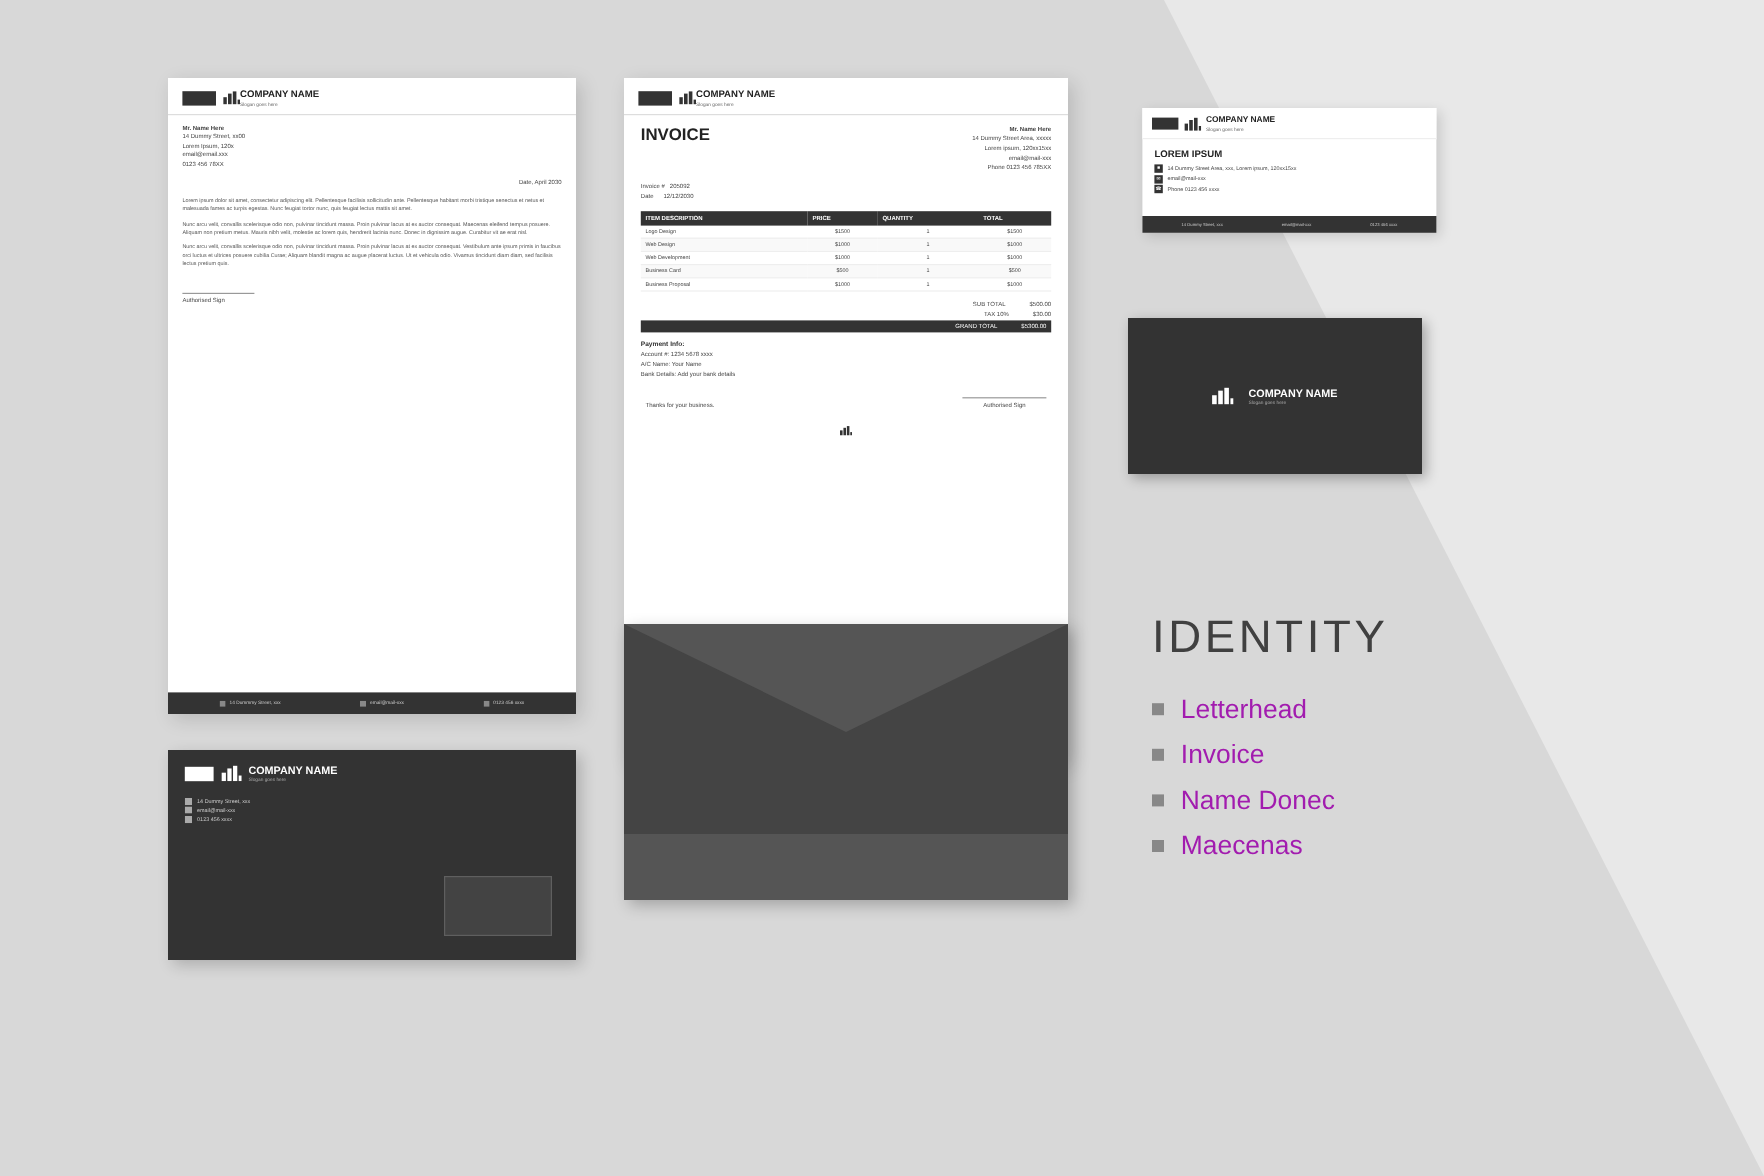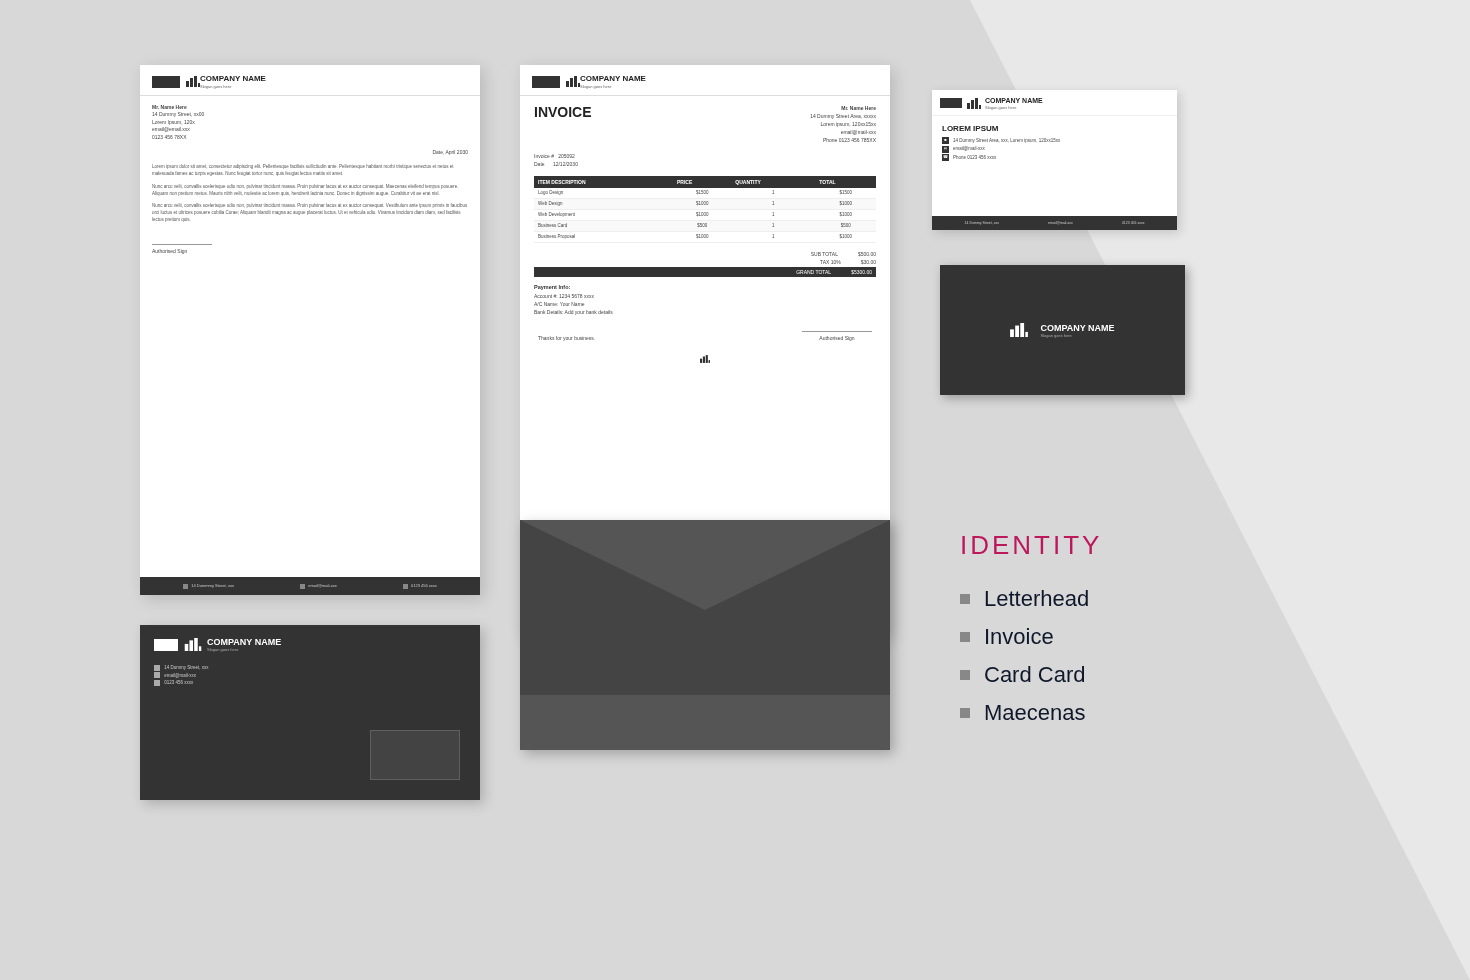--- a/index.html
+++ b/index.html
@@ -259,23 +259,23 @@
 
     .inv-footer-logo {
       text-align: center;
       padding: 6px 0 8px;
     }
 
     
     .name-card-white {
       position: absolute;
       top: 90px;
-      left: 932px;
+      left: 952px;
       width: 245px;
-      height: 140px;
+      height: 104px;
       background: #fff;
       box-shadow: 3px 3px 10px rgba(0,0,0,0.15);
       font-size: 5px;
     }
 
     .nc-header {
       display: flex;
       align-items: center;
       background: #fff;
       padding: 7px 8px 5px;
@@ -480,38 +480,37 @@
 
     .ci-title-1 {
       font-size: 28px;
       color: #bbb;
       font-weight: 300;
       letter-spacing: 3px;
       line-height: 1.2;
     }
 
     .ci-title-2 {
-      font-size: 26px;
-      color: #be185d;
+      font-size: 38px;
+      color: #404040;
       font-weight: 300;
       letter-spacing: 3px;
       margin-bottom: 25px;
-      margin-top: 20px;
     }
 
     .ci-items {
       list-style: none;
     }
 
     .ci-item {
       display: flex;
       align-items: center;
       margin-bottom: 12px;
       font-size: 22px;
-      color: #0f172a;
+      color: #a21caf;
       font-weight: 300;
     }
 
     .ci-bullet {
       width: 10px;
       height: 10px;
       background: #888;
       margin-right: 14px;
       flex-shrink: 0;
     }
@@ -816,21 +815,21 @@
     <li class="ci-item">
           <div class="ci-bullet"></div>
           <span>Letterhead</span>
         </li>
         <li class="ci-item">
           <div class="ci-bullet"></div>
           <span>Invoice</span>
         </li>
         <li class="ci-item">
           <div class="ci-bullet"></div>
-          <span>Card Card</span>
+          <span>Name Donec</span>
         </li>
         <li class="ci-item">
           <div class="ci-bullet"></div>
           <span>Maecenas</span>
         </li>
       </ul>
   </div>
 
 </div>
 

